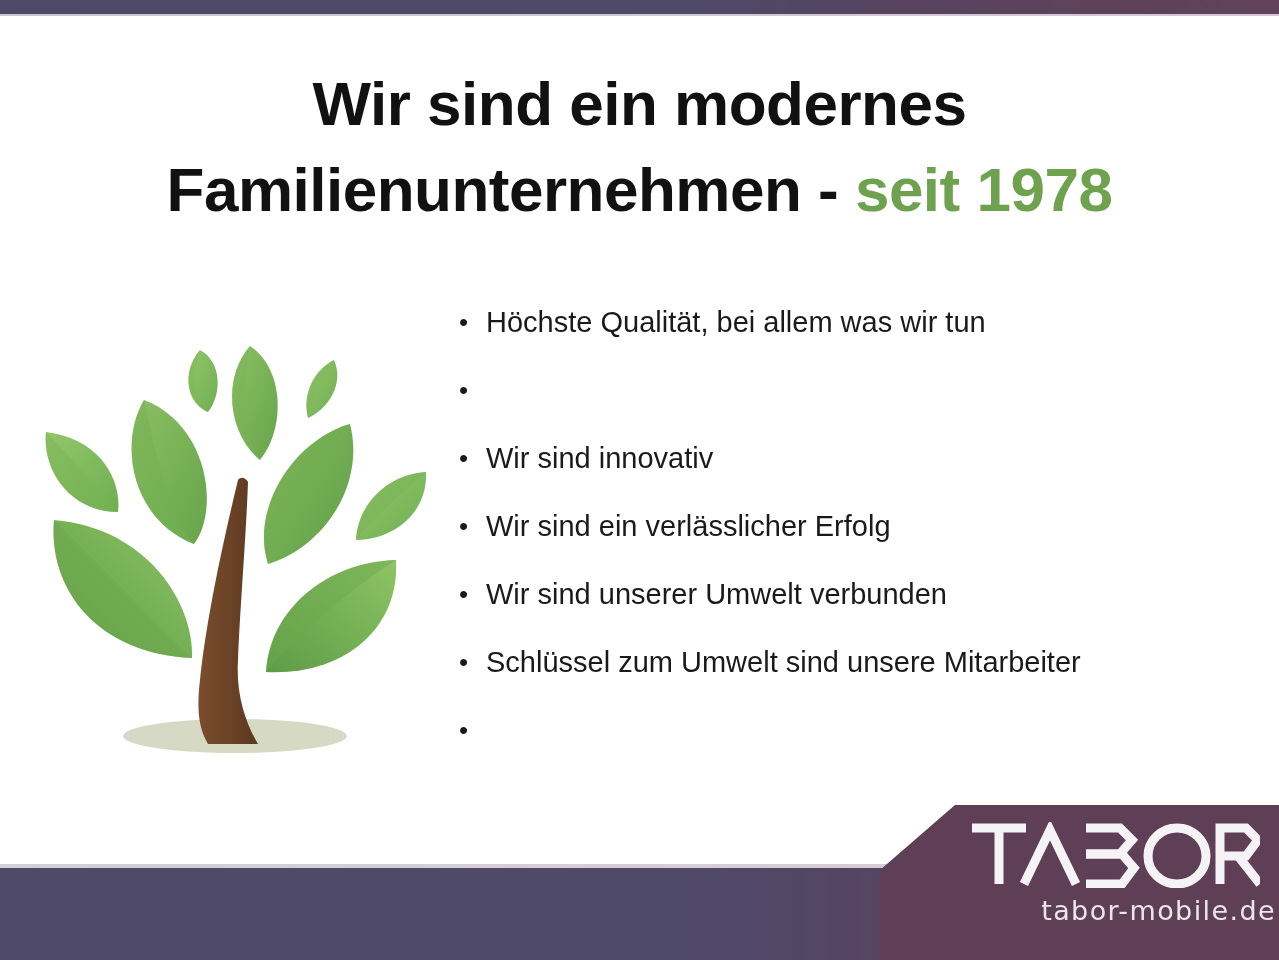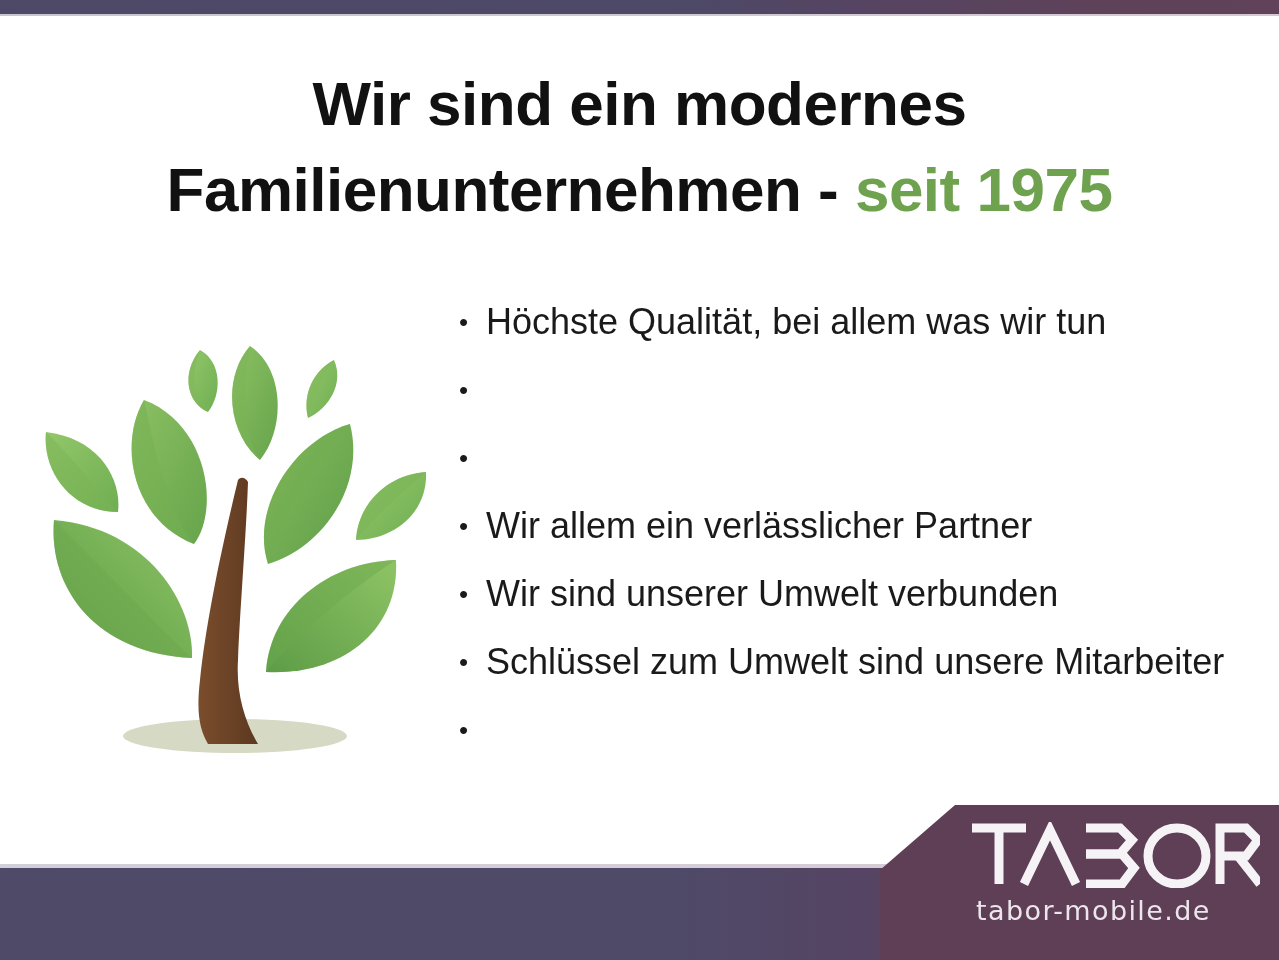--- a/index.html
+++ b/index.html
@@ -81,21 +81,21 @@
     width: 22px;
     flex: 0 0 22px;
     color: #1a1a1a;
     font-size: 26px;
     line-height: 38px;
     text-align: left;
     padding-left: 4px;
     box-sizing: border-box;
   }
   .bullet-text {
-    font-size: 36px;
+    font-size: 29px;
     line-height: 38px;
     color: #1a1a1a;
     font-weight: 400;
     white-space: nowrap;
     font-stretch: condensed;
     padding-left: 9px;
   }
 
   
   .tree {
@@ -157,35 +157,36 @@
     position: absolute;
     left: 96px;
     top: 96px;
     width: 300px;
     color: #ece6ec;
     font-size: 27px;
     line-height: 30px;
     letter-spacing: 1.4px;
     font-weight: 400;
     font-family: "DejaVu Sans", sans-serif;
+    text-align: right;
   }
 
   .svg-abs { position: absolute; left: 0; top: 0; display: block; }
 </style>
 </head>
 <body>
 
 <div id="slide">
 
   <div class="top-bar"></div>
   <div class="top-bar-hairline"></div>
 
   <div class="headline">
     <span class="line">Wir sind ein modernes</span>
-    <span class="line"><span>Familienunternehmen - </span><span class="accent">seit 1975</span></span>
+    <span class="line"><span>Familienunternehmen - </span><span class="accent">seit 1978</span></span>
   </div>
 
   <div class="tree">
     <svg class="svg-abs" width="420" height="428" viewBox="0 0 420 428" xmlns="http://www.w3.org/2000/svg" aria-hidden="true">
       <defs>
         <linearGradient id="lg1" x1="0" y1="0" x2="1" y2="1">
           <stop offset="0%" stop-color="#93c76a"></stop>
             <stop offset="100%" stop-color="#6fae52"></stop>
         </linearGradient>
         <linearGradient id="lg2" x1="0" y1="0" x2="1" y2="1">
@@ -263,24 +264,25 @@
   <div class="bullets">
     <div class="bullet-row">
       <span class="bullet-dot">•</span>
       <span class="bullet-text">Höchste Qualität, bei allem was wir tun</span>
     </div>
     <div class="bullet-row">
       <span class="bullet-dot">•</span>
     </div>
     <div class="bullet-row">
       <span class="bullet-dot">•</span>
-    </div>
-    <div class="bullet-row">
-      <span class="bullet-dot">•</span>
-      <span class="bullet-text">Wir allem ein verlässlicher Partner</span>
+      <span class="bullet-text">Wir sind innovativ</span>
+    </div>
+    <div class="bullet-row">
+      <span class="bullet-dot">•</span>
+      <span class="bullet-text">Wir sind ein verlässlicher Erfolg</span>
     </div>
     <div class="bullet-row">
       <span class="bullet-dot">•</span>
       <span class="bullet-text">Wir sind unserer Umwelt verbunden</span>
     </div>
     <div class="bullet-row">
       <span class="bullet-dot">•</span>
       <span class="bullet-text">Schlüssel zum Umwelt sind unsere Mitarbeiter</span>
     </div>
     <div class="bullet-row">

